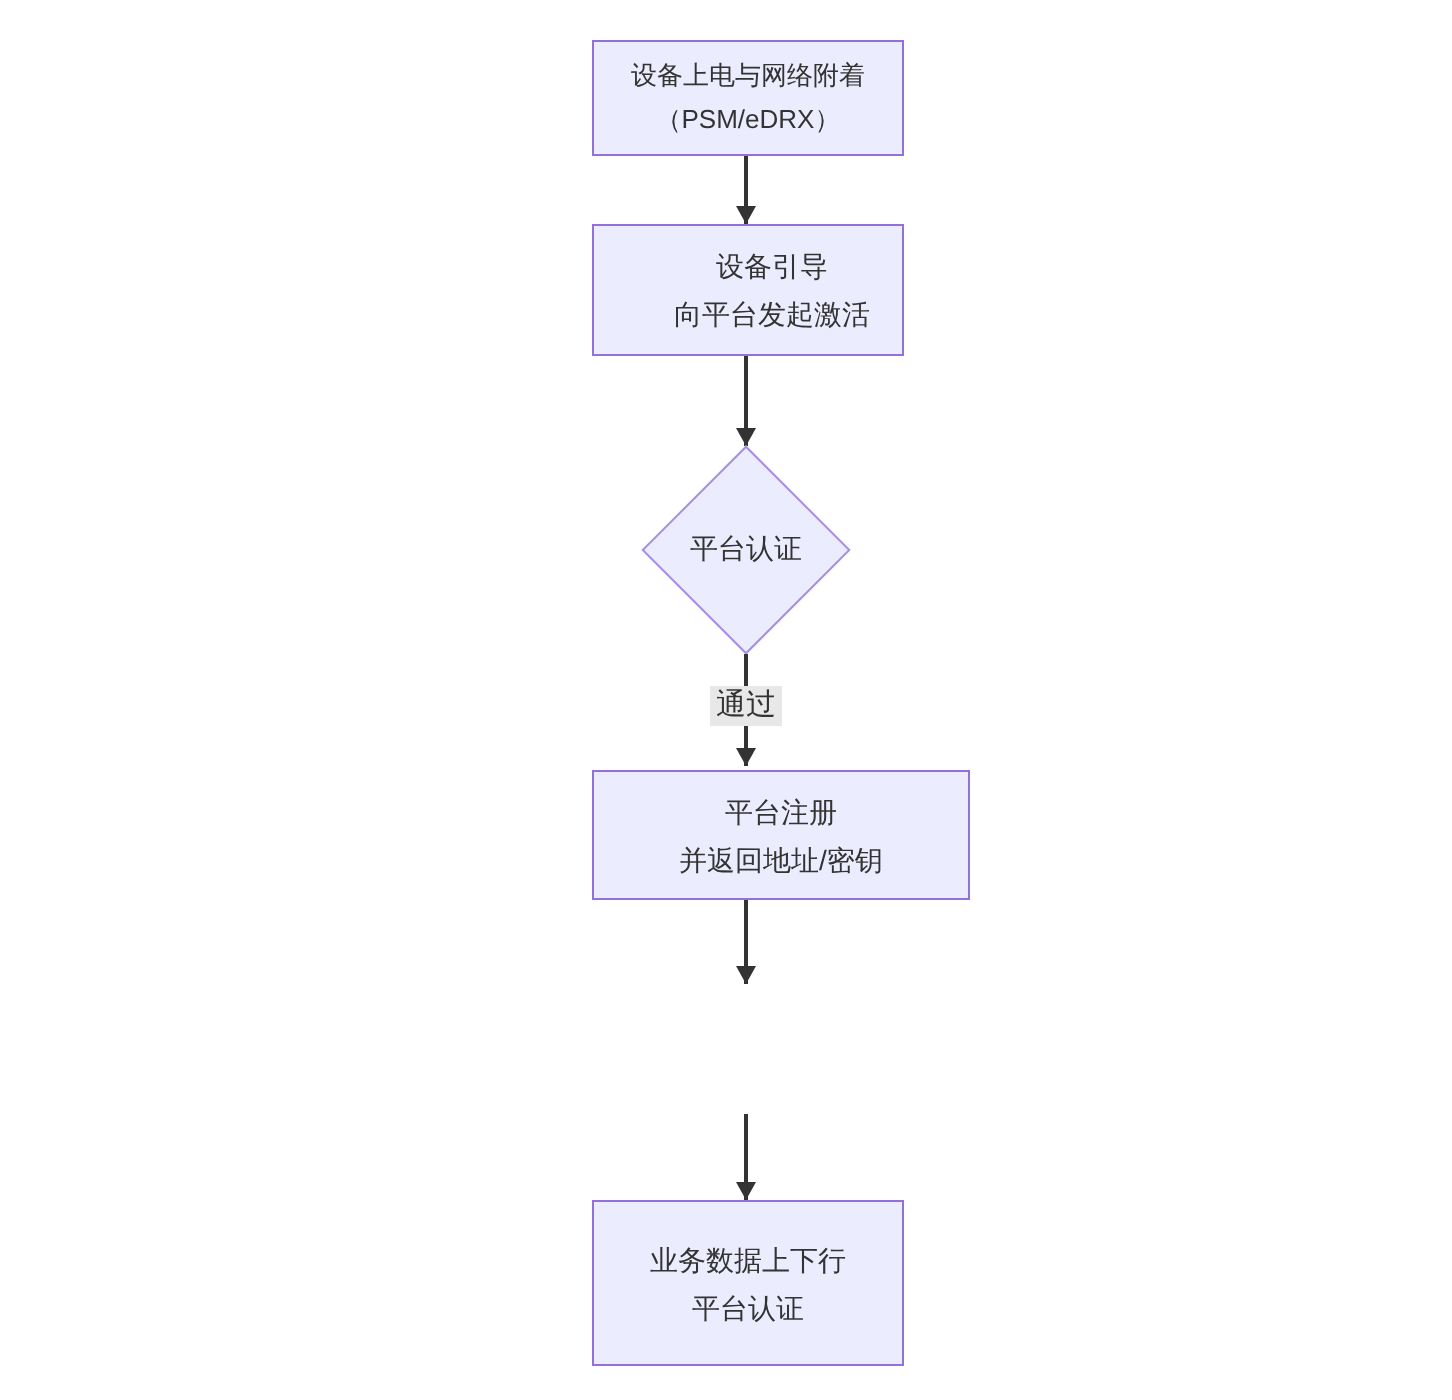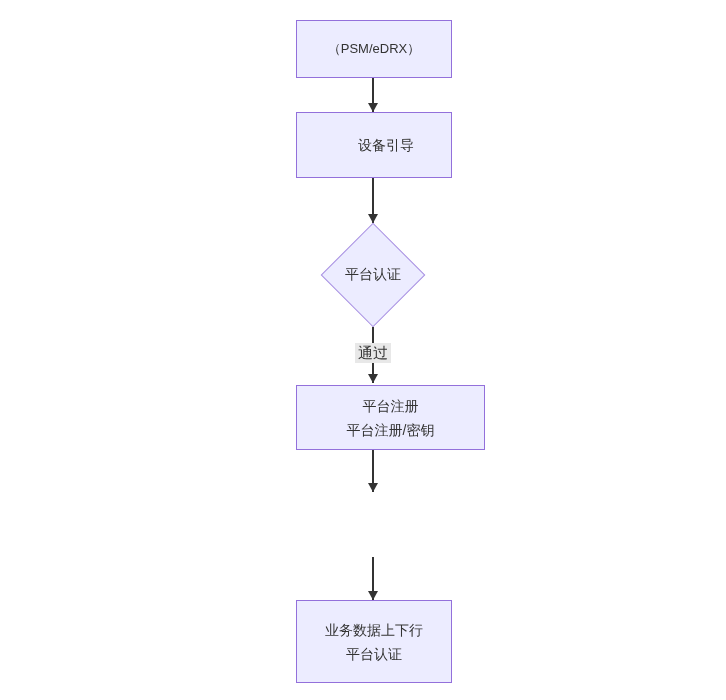--- a/index.html
+++ b/index.html
@@ -95,46 +95,48 @@
   #edge-3 { top: 327px; height: 56px; }
   #edge-4 { top: 450px; height: 42px; }
   #edge-5 { top: 557px; height: 43px; }
 </style>
 </head>
 <body>
 
 <div class="canvas">
 
   <div class="node small" id="node-1">
+    <div>设备上电与网络附着</div>
     <div>（PSM/eDRX）</div>
   </div>
 
   <div class="edge" id="edge-1">
     <div class="arrowhead"></div>
   </div>
 
   <div class="node" id="node-2">
     <div>设备引导</div>
+    <div>向平台发起激活</div>
   </div>
 
   <div class="edge" id="edge-2">
     <div class="arrowhead"></div>
   </div>
 
   <div class="diamond-shape"></div>
   <div class="diamond-label">平台认证</div>
 
   <div class="edge" id="edge-3">
     <div class="arrowhead"></div>
   </div>
   <div class="edge-label">通过</div>
 
   <div class="node" id="node-4">
     <div>平台注册</div>
-    <div>平台注册/密钥</div>
+    <div>并返回地址/密钥</div>
   </div>
 
   <div class="edge" id="edge-4">
     <div class="arrowhead"></div>
   </div>
 
 
   <div class="edge" id="edge-5">
     <div class="arrowhead"></div>
   </div>

